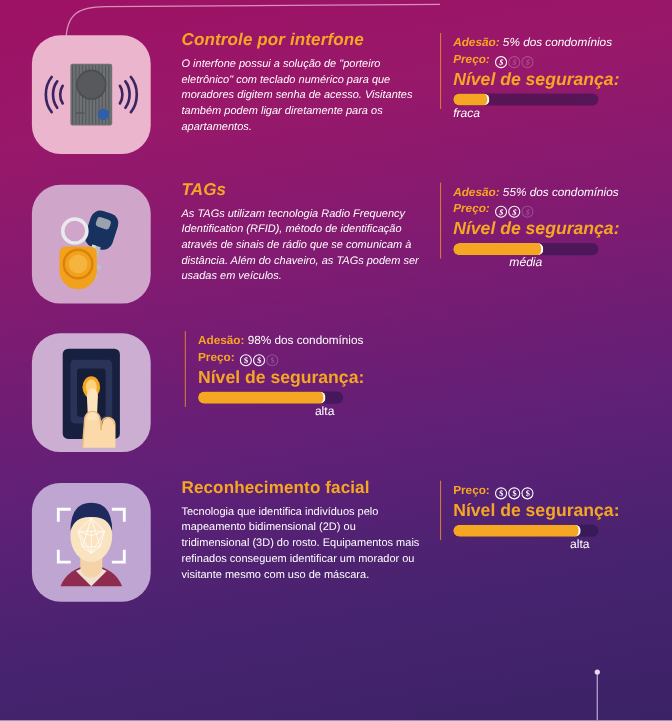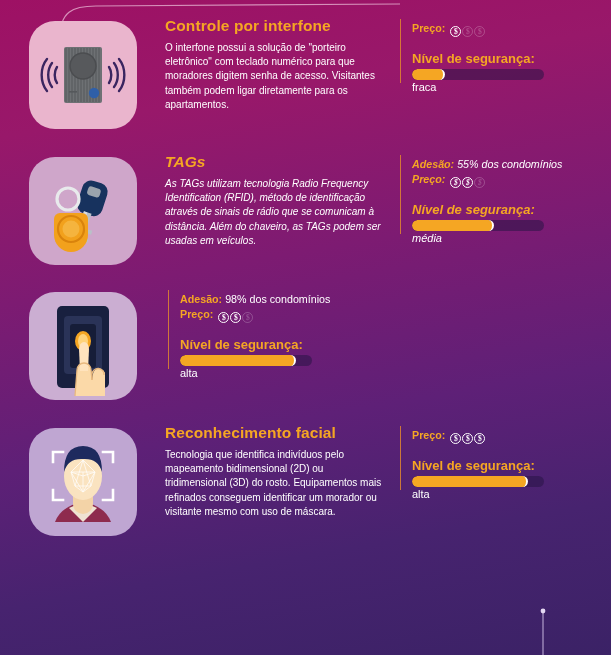--- a/index.html
+++ b/index.html
@@ -9,21 +9,21 @@
     background:linear-gradient(170deg,#9e1164 0%,#98186a 18%,#7d1b72 40%,#5e2077 62%,#47236f 80%,#3b2266 100%);
     position:relative; overflow:hidden;
   }
 
   .deco-top { position:absolute; top:0; left:0; width:400px; height:40px; pointer-events:none; }
   .deco-bottom { position:absolute; right:48px; bottom:0; width:40px; height:58px; pointer-events:none; }
 
   .rows { position:relative; width:611px; }
 
   .row { position:relative; display:flex; align-items:flex-start; }
-  .row-1 { padding-top:17px; }
+  .row-1 { padding-top:28px;font-style:italic; }
   .row-2 { padding-top:24px;font-style:italic; }
   .row-3 { padding-top:23px; }
   .row-4 { padding-top:24px; }
 
   
   .tile-wrap { width:165px; flex:0 0 165px; display:flex; justify-content:center; padding-top:4px; }
   .tile { width:108px; height:108px; border-radius:26px; position:relative; overflow:hidden; }
   .tile-1 { background:#eab5cd; }
   .tile-2 { background:#cfa6ca; }
   .tile-3 { background:#cbaed2; }
@@ -49,34 +49,34 @@
 
   .coins { display:inline-flex; gap:1px; vertical-align:-2px; margin-left:2px; }
   .coin {
     width:11px; height:11px; border-radius:50%;
     border:1.2px solid #ffffff; color:#ffffff;
     font-size:7.5px; font-weight:bold; line-height:9px; text-align:center;
     font-family:"Liberation Serif", serif;
   }
   .coin.off { border-color:rgba(255,255,255,.22); color:rgba(255,255,255,.22); }
 
-  .level-label { color:#f5a623; font-weight:bold; font-size:13px; margin-top:14px; }
+  .level-label { color:#f5a623; font-weight:bold; font-size:16px; margin-top:2px; }
   .bar-track {
     margin-top:3px; width:132px; height:11px; border-radius:6px;
     background:rgba(40,20,70,.55); position:relative; overflow:hidden;
   }
   .bar-fill {
     position:absolute; left:0; top:0; bottom:0;
     background:#f5a623; border-radius:6px;
     border-right:2px solid #ffffff;
   }
   .bar-cap { font-size:11px; color:#ffffff; margin-top:1px; }
   .cap-left { text-align:left; width:132px; }
-  .cap-mid { width:132px; }
-  .cap-right { text-align:left; width:132px; padding-right:8px; }
+  .cap-mid { text-align:center; width:132px; }
+  .cap-right { text-align:right; width:132px; padding-right:8px; }
 </style>
 </head>
 <body>
 
 <svg class="deco-top" viewBox="0 0 400 40">
   <path d="M60 38 C60 12, 72 6, 96 6 L400 4" fill="none" stroke="#e9b9d6" stroke-width="1.2" opacity=".75"></path>
   <circle cx="60" cy="38" r="2.6" fill="#f2d3e6"></circle>
 </svg>
 
 <svg class="deco-bottom" viewBox="0 0 40 58">
@@ -121,20 +121,24 @@
       </div>
     </div>
 
     <div class="mid">
       <div class="sec-title">Controle por interfone</div>
       <div class="sec-body">O interfone possui a solução de "porteiro eletrônico" com teclado numérico para que moradores digitem senha de acesso. Visitantes também podem ligar diretamente para os apartamentos.</div>
     </div>
 
     <div class="stats">
       <div class="stat-line">
+        <span class="stat-label">Adesão:</span>
+        <span class="stat-val">5%  dos  condomínios</span>
+      </div>
+      <div class="stat-line">
         <span class="stat-label">Preço:</span>
         <span class="coins">
           <span class="coin">$</span>
           <span class="coin off">$</span>
           <span class="coin off">$</span>
         </span>
       </div>
       <div class="level-label">Nível de segurança:</div>
       <div class="bar-track">
         <div class="bar-fill" style="width:25%"></div>

